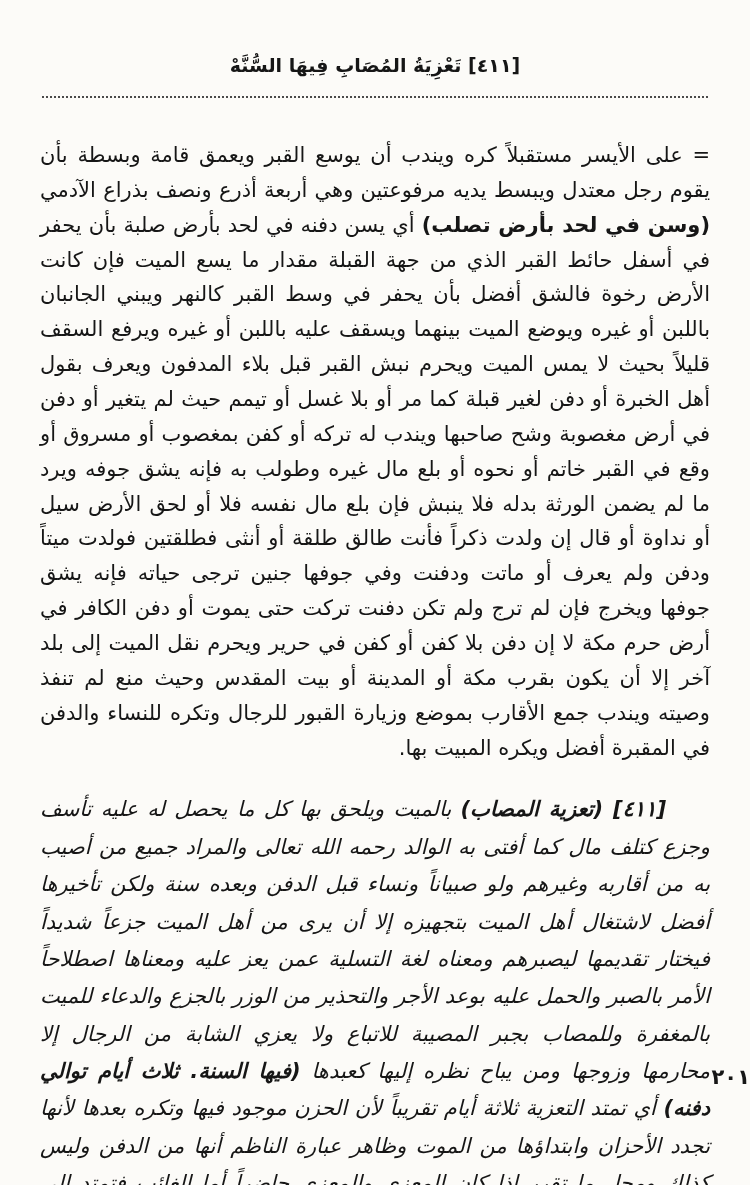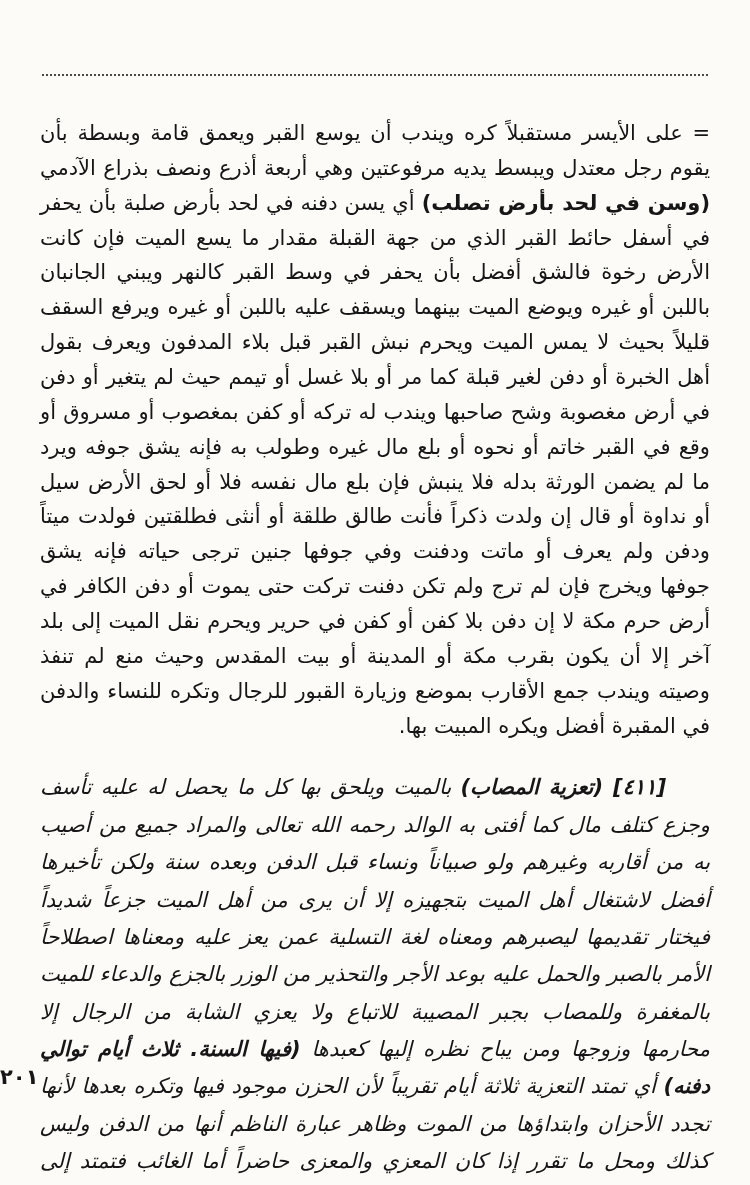--- a/index.html
+++ b/index.html
@@ -51,32 +51,33 @@
     font-style: italic;
   }
   .bold {
     font-weight: 700;
   }
   .page-number {
     position: absolute;
     left: 0;
     right: 0;
     bottom: 96px;
-    text-align: left;
+    text-align: right;
     font-size: 21px;
     font-weight: 700;
     letter-spacing: 1px;
   }
 </style>
 </head>
 <body>
 
 <div class="page">
 
   <div class="header-verse">
+    <span>[٤١١] تَعْزِيَةُ المُصَابِ فِيهَا السُّنَّهْ</span>
   </div>
 
   <div class="dotted-sep"></div>
 
   <div class="body-text">
       <p><span>= على الأيسر مستقبلاً كره ويندب أن يوسع القبر ويعمق قامة وبسطة بأن يقوم رجل معتدل ويبسط يديه مرفوعتين وهي أربعة أذرع ونصف بذراع الآدمي </span><span class="bold">(وسن في لحد بأرض تصلب)</span><span> أي يسن دفنه في لحد بأرض صلبة بأن يحفر في أسفل حائط القبر الذي من جهة القبلة مقدار ما يسع الميت فإن كانت الأرض رخوة فالشق أفضل بأن يحفر في وسط القبر كالنهر ويبني الجانبان باللبن أو غيره ويوضع الميت بينهما ويسقف عليه باللبن أو غيره ويرفع السقف قليلاً بحيث لا يمس الميت ويحرم نبش القبر قبل بلاء المدفون ويعرف بقول أهل الخبرة أو دفن لغير قبلة كما مر أو بلا غسل أو تيمم حيث لم يتغير أو دفن في أرض مغصوبة وشح صاحبها ويندب له تركه أو كفن بمغصوب أو مسروق أو وقع في القبر خاتم أو نحوه أو بلع مال غيره وطولب به فإنه يشق جوفه ويرد ما لم يضمن الورثة بدله فلا ينبش فإن بلع مال نفسه فلا أو لحق الأرض سيل أو نداوة أو قال إن ولدت ذكراً فأنت طالق طلقة أو أنثى فطلقتين فولدت ميتاً ودفن ولم يعرف أو ماتت ودفنت وفي جوفها جنين ترجى حياته فإنه يشق جوفها ويخرج فإن لم ترج ولم تكن دفنت تركت حتى يموت أو دفن الكافر في أرض حرم مكة لا إن دفن بلا كفن أو كفن في حرير ويحرم نقل الميت إلى بلد آخر إلا أن يكون بقرب مكة أو المدينة أو بيت المقدس وحيث منع لم تنفذ وصيته ويندب جمع الأقارب بموضع وزيارة القبور للرجال وتكره للنساء والدفن في المقبرة أفضل ويكره المبيت بها.</span></p>
       <p><span class="bold">[٤١١] (تعزية المصاب)</span><span> بالميت ويلحق بها كل ما يحصل له عليه تأسف وجزع كتلف مال كما أفتى به الوالد رحمه الله تعالى والمراد جميع من أصيب به من أقاربه وغيرهم ولو صبياناً ونساء قبل الدفن وبعده سنة ولكن تأخيرها أفضل لاشتغال أهل الميت بتجهيزه إلا أن يرى من أهل الميت جزعاً شديداً فيختار تقديمها ليصبرهم ومعناه لغة التسلية عمن يعز عليه ومعناها اصطلاحاً الأمر بالصبر والحمل عليه بوعد الأجر والتحذير من الوزر بالجزع والدعاء للميت بالمغفرة وللمصاب بجبر المصيبة للاتباع ولا يعزي الشابة من الرجال إلا محارمها وزوجها ومن يباح نظره إليها كعبدها </span><span class="bold">(فيها السنة. ثلاث أيام توالي دفنه)</span><span> أي تمتد التعزية ثلاثة أيام تقريباً لأن الحزن موجود فيها وتكره بعدها لأنها تجدد الأحزان وابتداؤها من الموت وظاهر عبارة الناظم أنها من الدفن وليس كذلك ومحل ما تقرر إذا كان المعزي والمعزى حاضراً أما الغائب فتمتد إلى قدومه وبعده ثلاثة أيام وحذف الناظم التاء من ثلاث للوزن أو باعتبار الليالي ويقال في تعزية المسلم بالمسلم أعظم الله أجرك وأحسن عزاءك وغفر لميتك وبالكافر أعظم الله أجرك وصبّرك وأخلف عليك وفي تعزية الكافر بالمسلم غفر الله لميتك وأحسن عزاءك.</span></p>
     </div>
 
   <div class="page-number">٢٠١</div>

